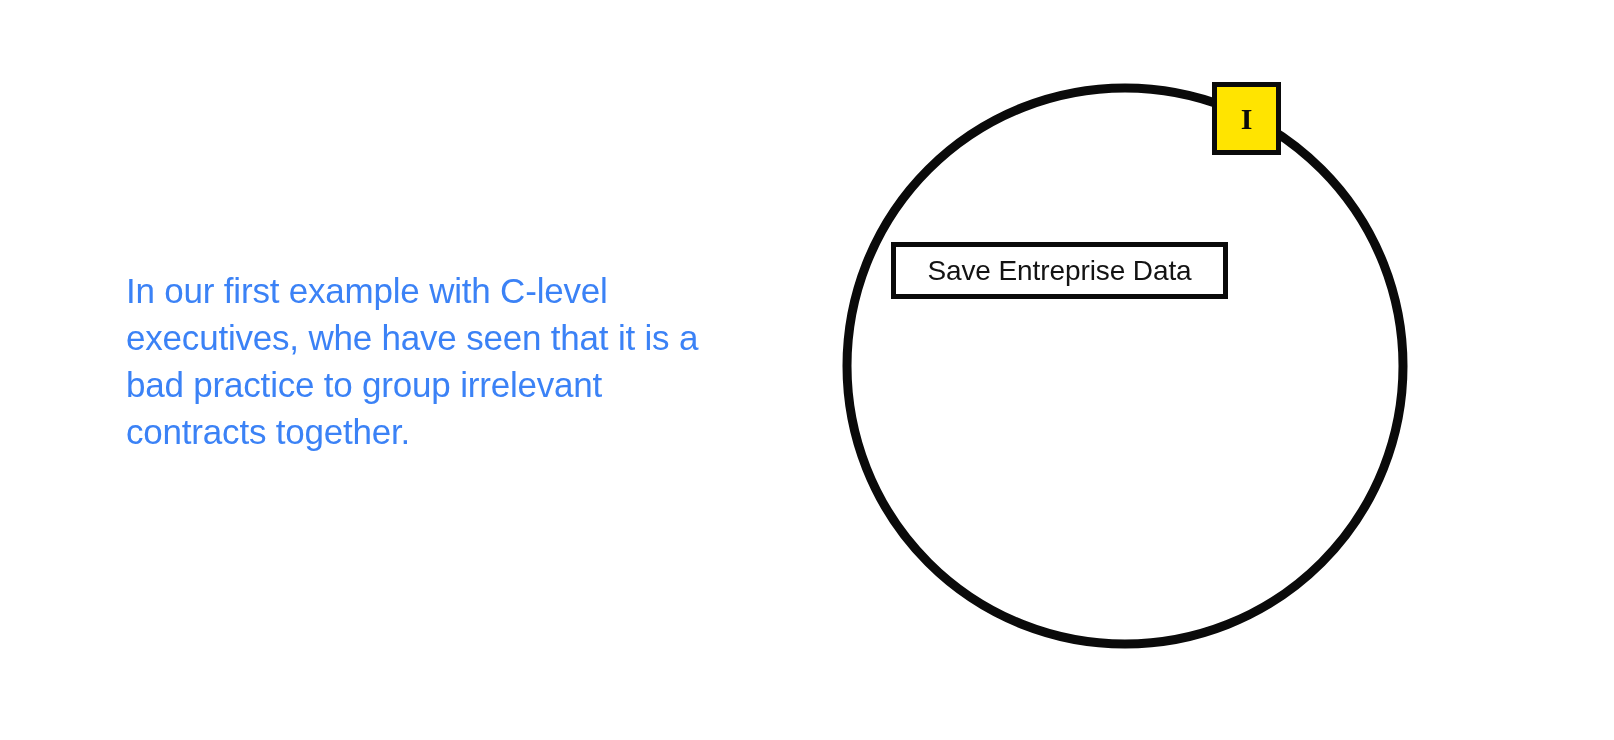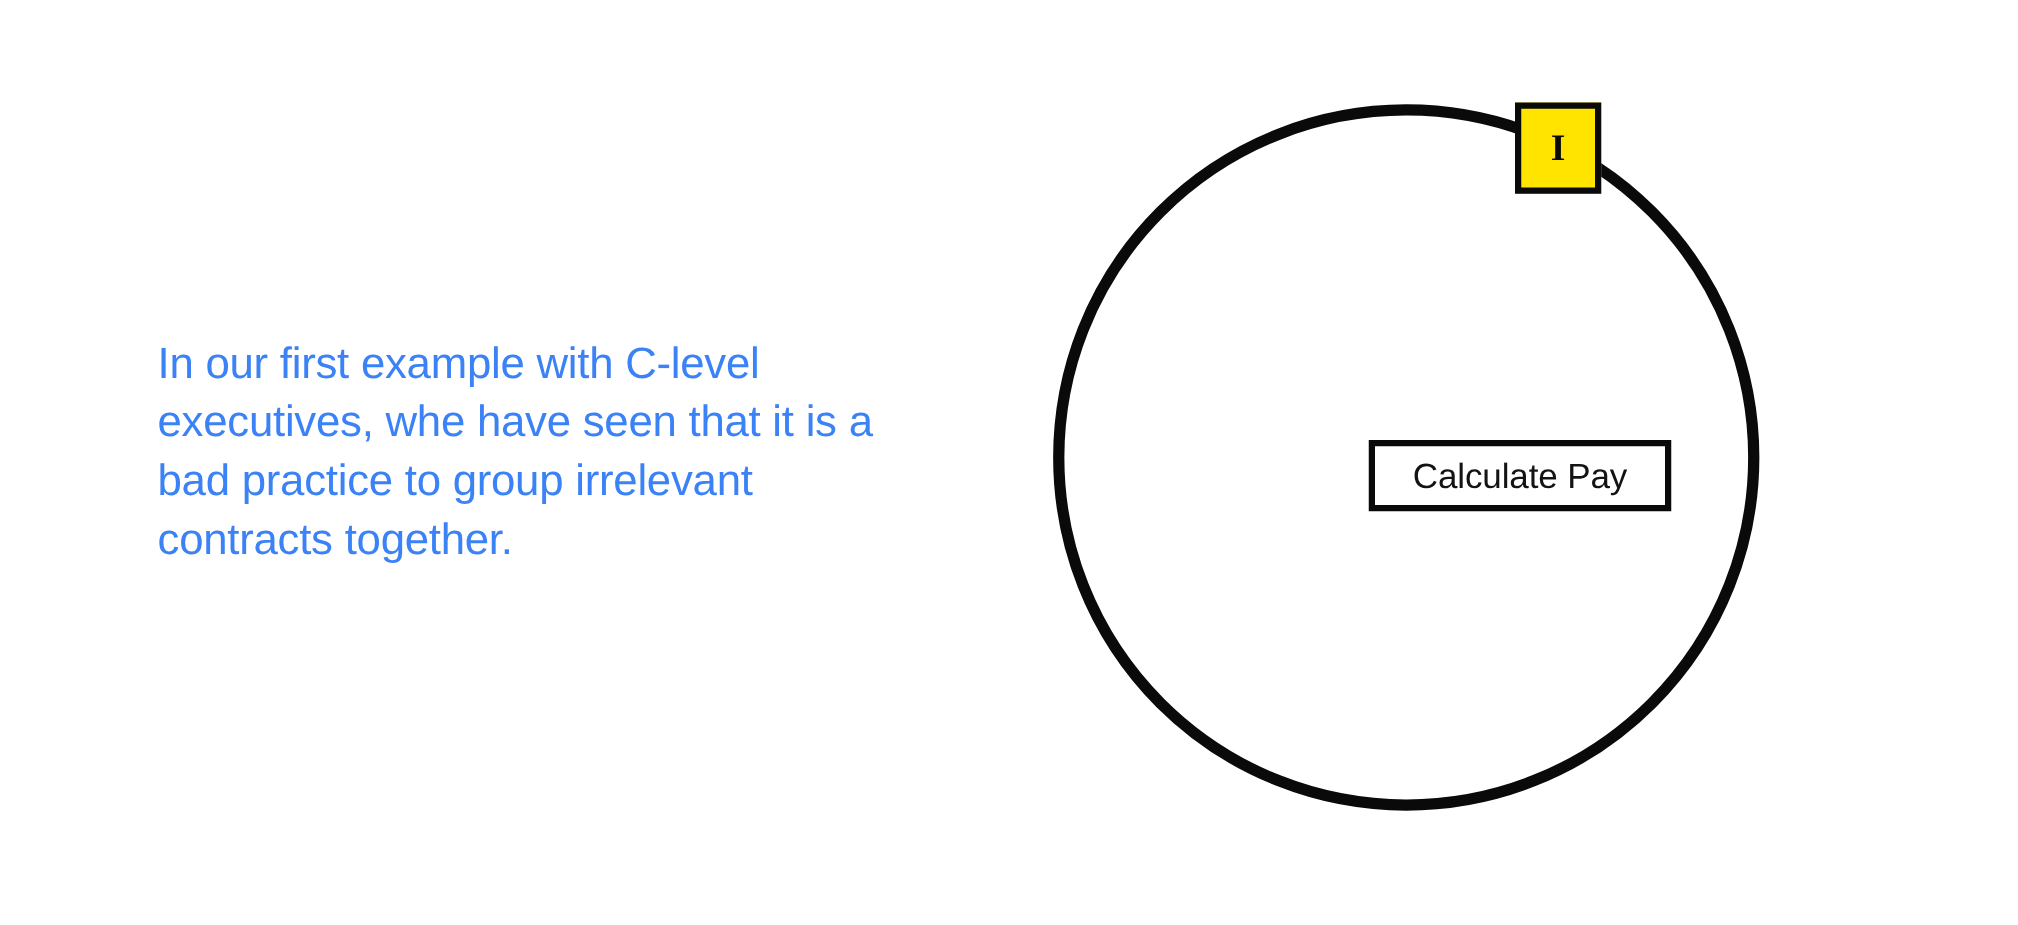--- a/index.html
+++ b/index.html
@@ -92,20 +92,20 @@
   <div id="diagram">
 
     <svg id="circle-svg" viewBox="0 0 620 630" xmlns="http://www.w3.org/2000/svg">
       <circle cx="305" cy="306" r="278" fill="none" stroke="#0a0a0a" stroke-width="9"></circle>
     </svg>
 
     <div class="iface-node" style="left:1212px; top:82px; width:69px; height:73px;">
       <span>I</span>
     </div>
 
+    <div class="method-box" style="left:891px; top:242px; width:337px; height:57px;">
+      <span>Save Entreprise Data</span>
+    </div>
 
-    <div class="method-box" style="left:1095px; top:352px; width:242px; height:57px;">
-      <span>Calculate Pay</span>
-    </div>
 
 
   </div>
 </div>
 
 </body></html>

